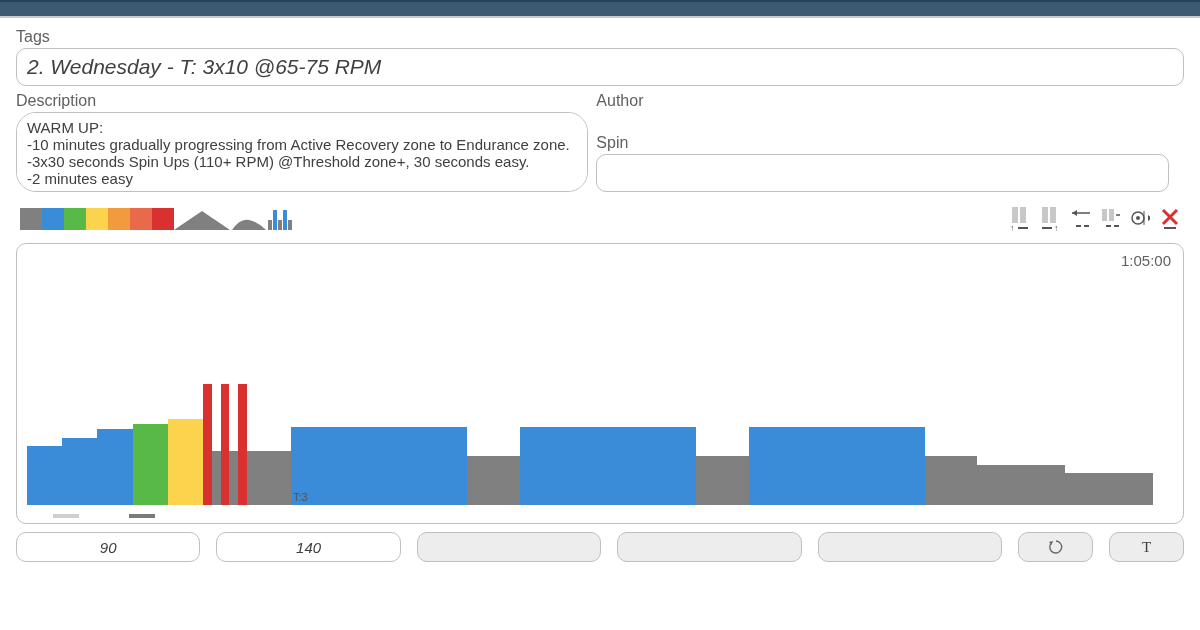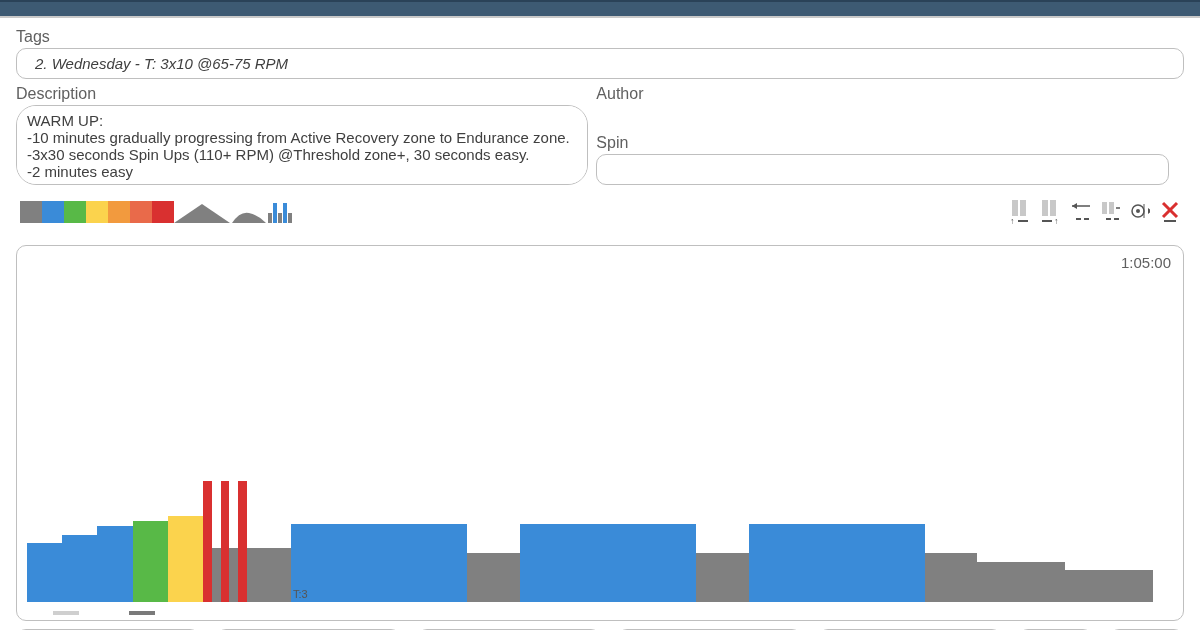--- a/index.html
+++ b/index.html
@@ -24,22 +24,22 @@
   .field-group.half { flex: 0 0 49%; }
   .label {
     font-size: 16px;
     color: #606060;
     margin-bottom: 2px;
   }
   .text-input {
     width: 100%;
     border: 1px solid #bfbfbf;
     border-radius: 10px;
-    padding: 6px 18px;
-    font-size: 15px;
+    padding: 6px 10px;
+    font-size: 21px;
     font-style: italic;
     color: #404040;
     background: #fff;
   }
   .textarea {
     width: 100%;
     height: 80px;
     border: 1px solid #bfbfbf;
     border-radius: 20px;
     padding: 6px 10px;
@@ -79,24 +79,24 @@
     display: flex;
     align-items: center;
     justify-content: center;
     cursor: pointer;
     font-size: 11px;
     color: #555;
     position: relative;
   }
   .tool-btn svg { display:block; }
   .chart-container {
-    margin-top: 22px;
+    margin-top: 13px;
     border: 1px solid #bfbfbf;
     border-radius: 10px;
-    height: 376px;
+    height: 281px;
     position: relative;
     background: #fff;
     overflow: hidden;
   }
   .chart-time {
     position: absolute;
     top: 8px;
     right: 12px;
     font-size: 15px;
     color: #606060;

